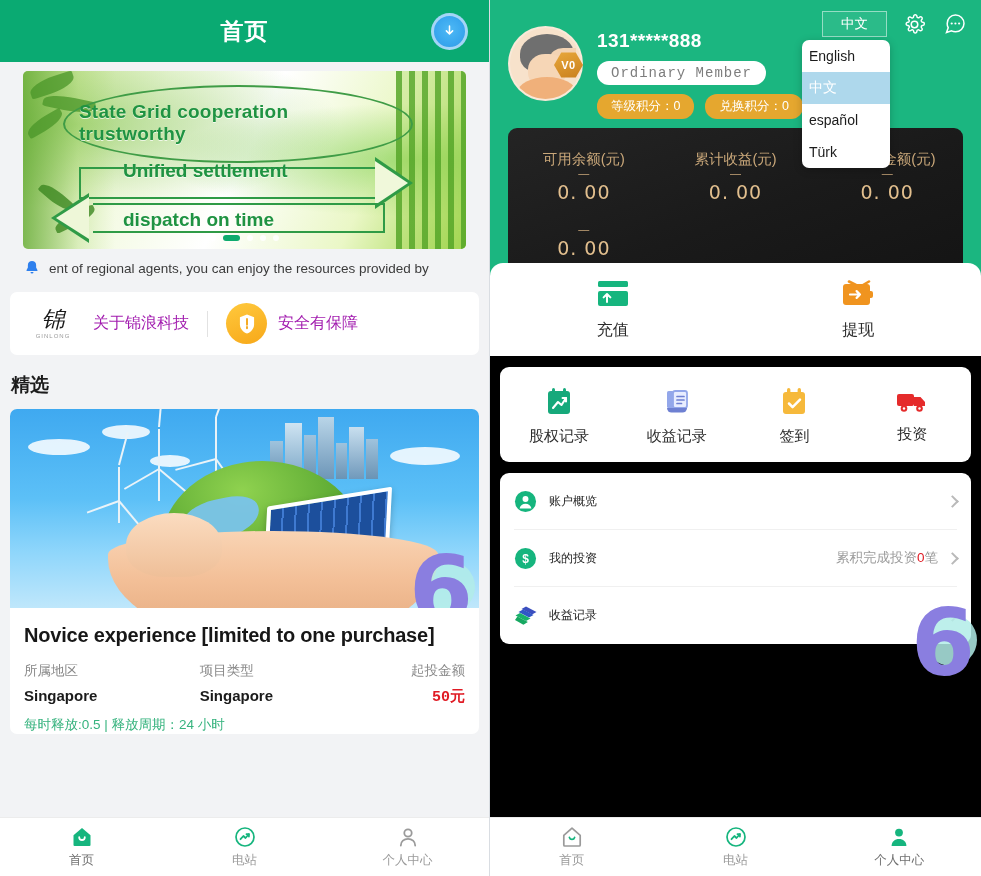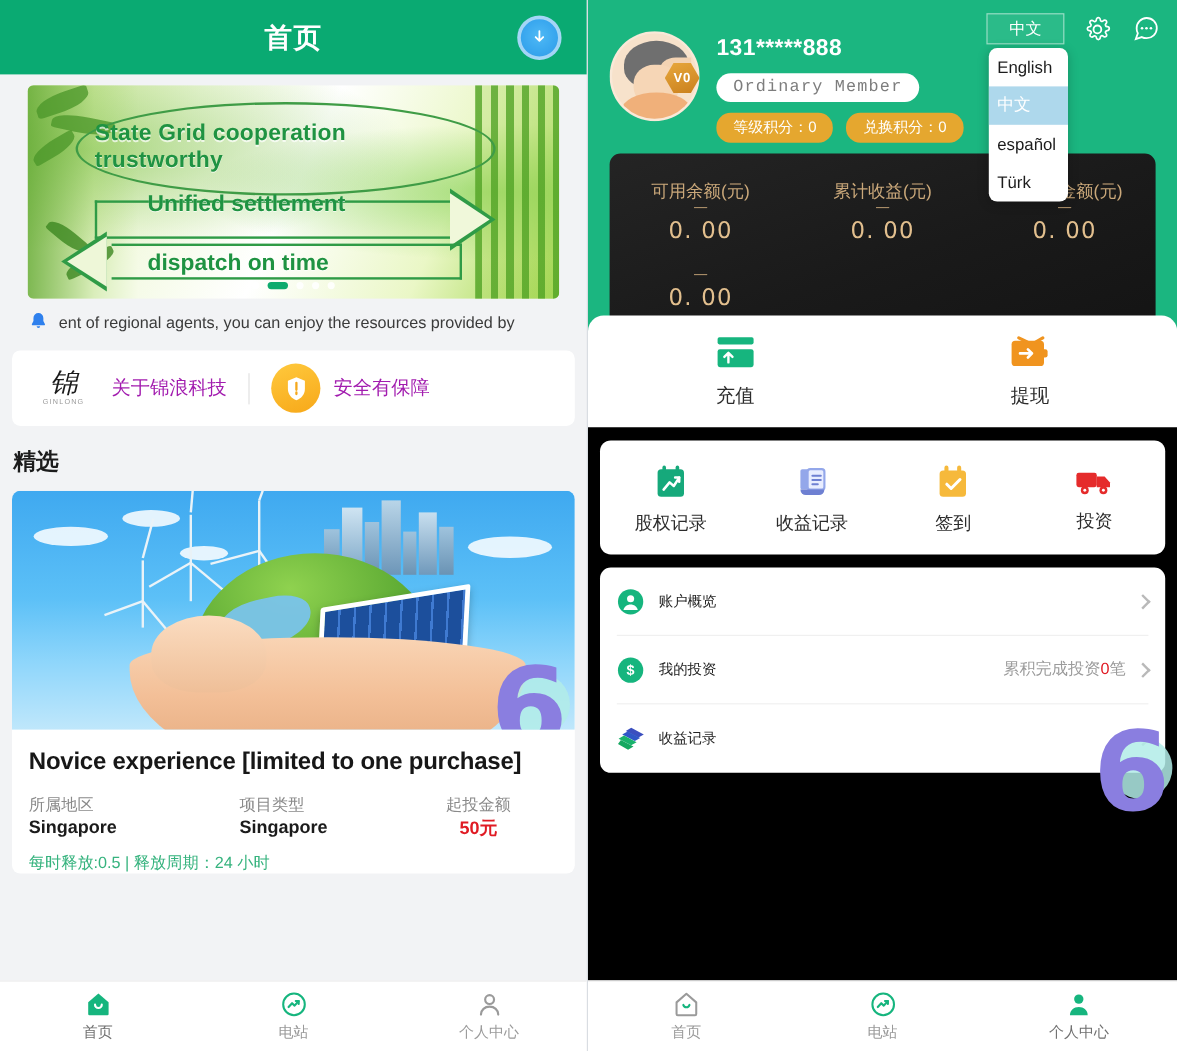--- a/index.html
+++ b/index.html
@@ -156,37 +156,37 @@
     background:linear-gradient(180deg,#f9d4b4 0%, #f3bf97 45%, #e3a87c 100%);
   }
   .pi-hands:after{
     content:""; position:absolute; left:18px; top:-18px; width:96px; height:64px;
     background:linear-gradient(180deg,#fbdcc0,#efbf98); border-radius:50% 50% 40% 40%;
   }
   .prod-title { font-size:20px; font-weight:bold; color:#171717; padding:16px 14px 0 14px; letter-spacing:-.2px;}
   .prod-meta { display:flex; padding:15px 14px 0 14px; }
   .pm-col { flex:1; }
   .pm-col.c2 { text-align:left; padding-left:43px;}
-  .pm-col.c3 { text-align:center; }
+  .pm-col.c3 { text-align:right;font-family:Liberation Mono, monospace; }
   .pm-k { font-size:13.5px; color:#8a8a8a; }
-  .pm-v { font-size:15px; font-weight:bold; color:#1b1b1b; margin-top:1px; }
+  .pm-v { font-size:15px; font-weight:bold; color:#1b1b1b; margin-top:7px; }
   .pm-v.red { color:#e01b24; }
   .prod-rel { font-size:13.5px; color:#36b37e; padding:10px 14px 0 14px; }
 
   
   .rtop { background:#1bb680; position:relative; padding-bottom:0; }
   .rhead-icons { position:absolute; right:12px; top:10px; display:flex; align-items:center; gap:13px; z-index:5;}
   .lang-trigger {
     width:65px; height:26px; border:1px solid rgba(255,255,255,.5);
     color:#fff; font-size:13.5px; display:flex; align-items:center; justify-content:center;
     background:rgba(255,255,255,.07);
   }
   .hicon { width:28px; height:28px; display:flex; align-items:center; justify-content:center; }
   .lang-menu {
-    position:absolute; right:91px; top:40px; width:66px; background:#fff;
+    position:absolute; right:91px; top:40px; width:88px; background:#fff;
     border-radius:7px; box-shadow:0 2px 9px rgba(0,0,0,.22); overflow:hidden; z-index:9;
   }
   .lang-opt { height:32px; display:flex; align-items:center; padding-left:7px; font-size:14px; color:#1c1c1c; }
   .lang-opt.sel { background:#aed8ec; color:#fff; }
 
   .user-row { display:flex; align-items:flex-start; padding:26px 0 0 18px; position:relative; }
   .avatar {
     width:75px; height:75px; border-radius:50%; position:relative; flex:0 0 auto;
     background:#f7e2cb; overflow:hidden; border:2px solid rgba(255,255,255,.25);
   }

